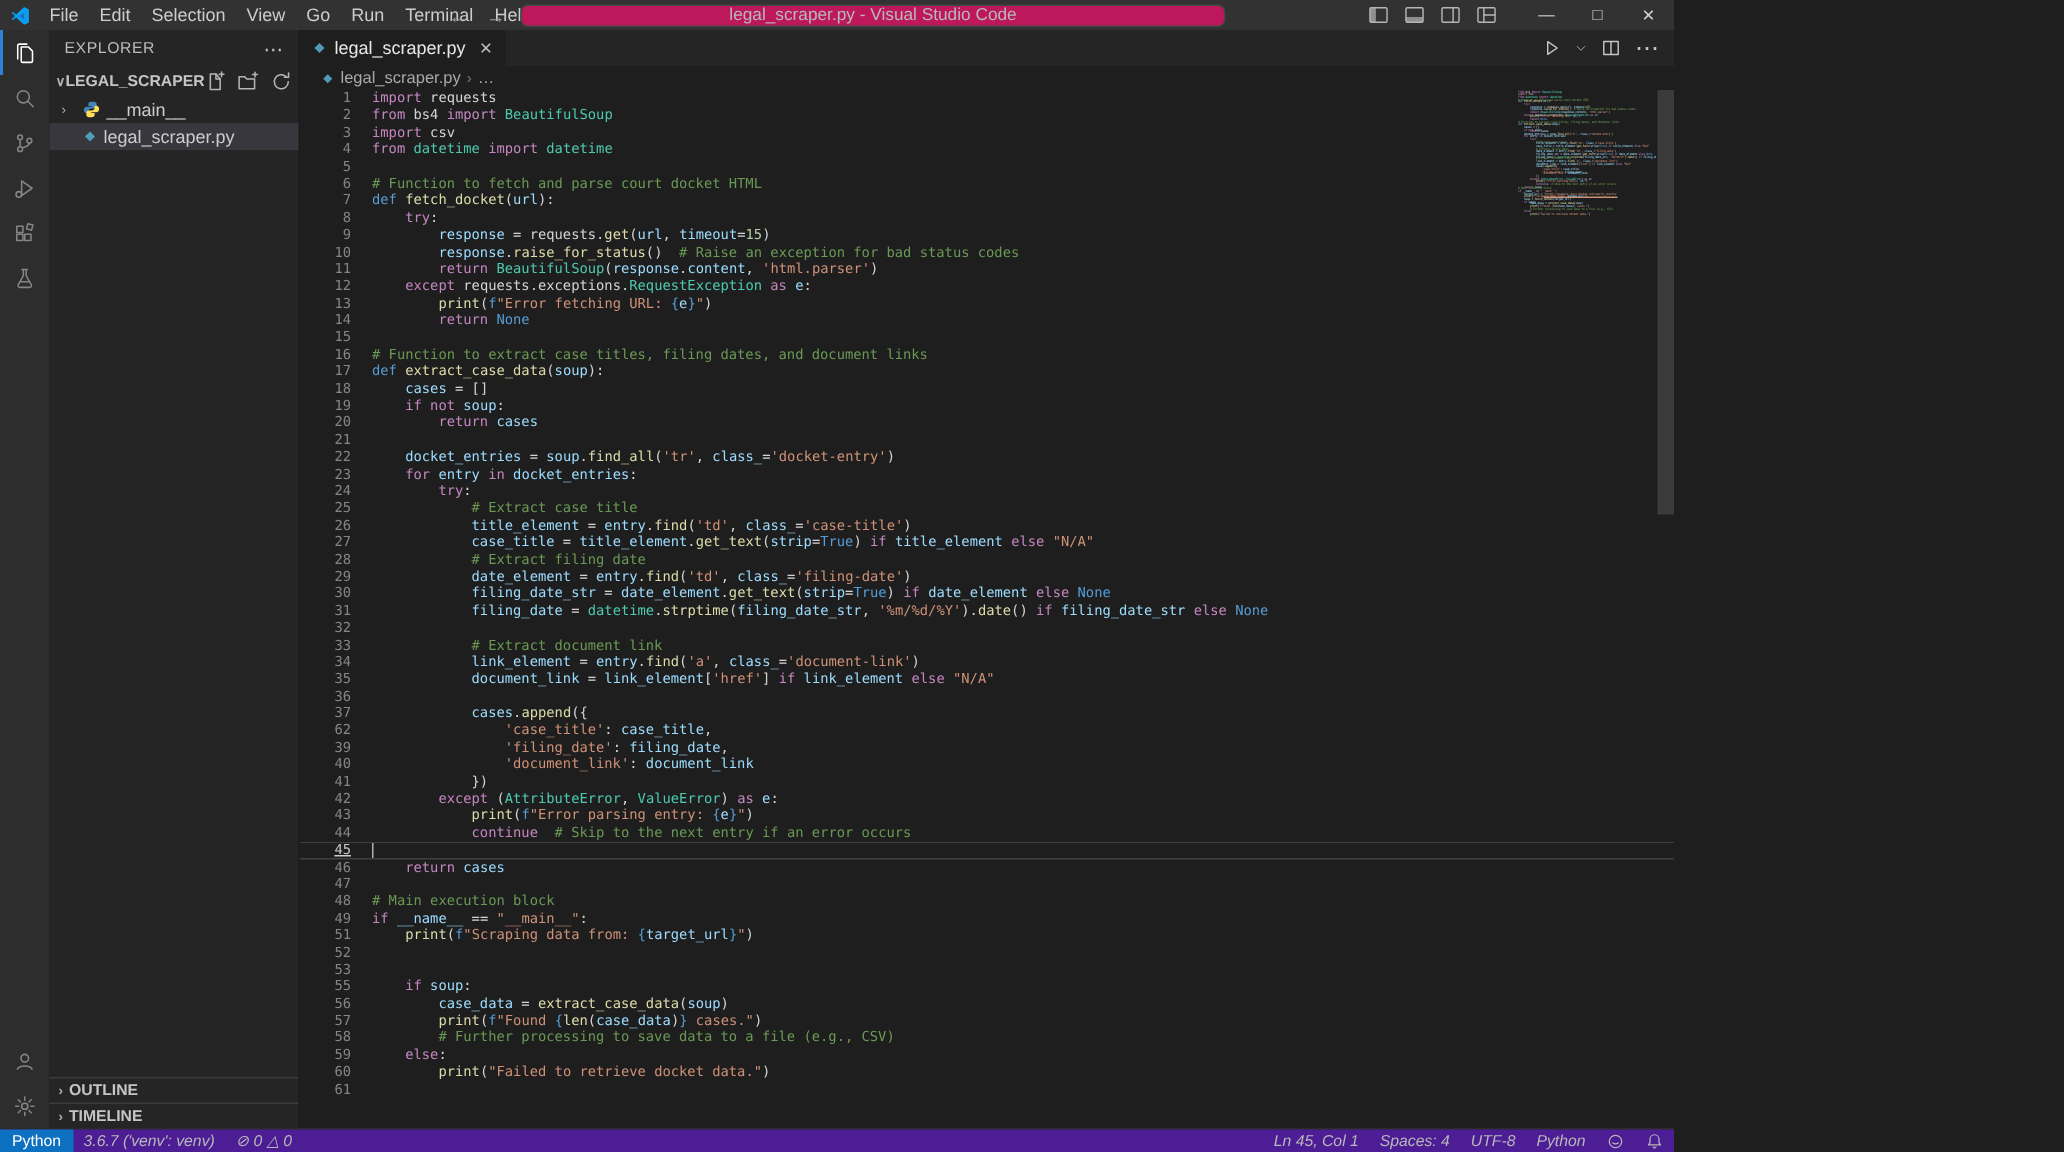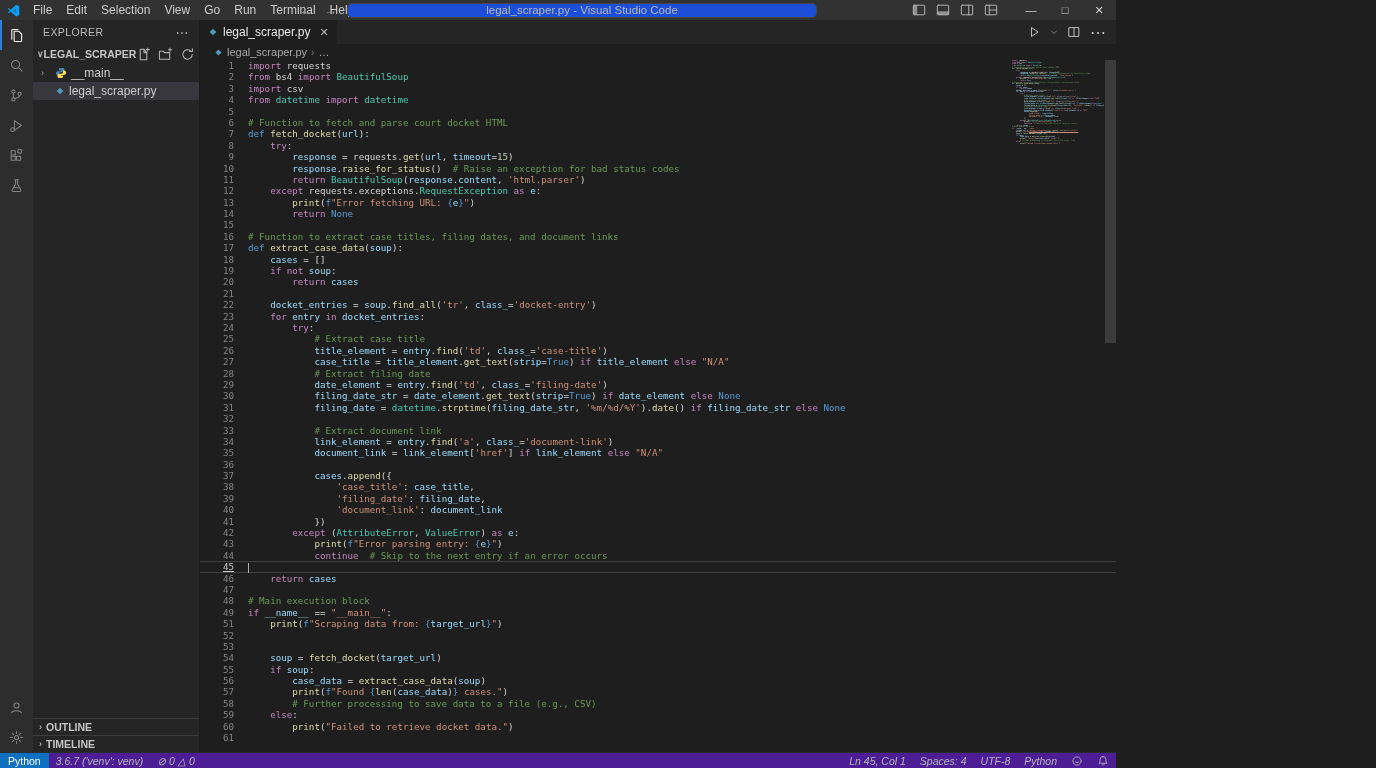--- a/index.html
+++ b/index.html
@@ -8,21 +8,21 @@
   .window { width:1116px; height:768px; display:flex; flex-direction:column; color:#cccccc; }
 
   
   .titlebar { height:20px; background:#323233; display:flex; align-items:center; font-size:12px;
     color:#cccccc; flex:0 0 auto; position:relative; }
   .tb-logo { width:26px; display:flex; justify-content:center; }
   .menus { display:flex; }
   .menu-item { padding:2px 7px; cursor:default; }
   .tb-center { position:absolute; left:0; right:0; display:flex; justify-content:center; align-items:center; gap:10px; pointer-events:none; }
   .nav-arrows { display:flex; gap:12px; color:#9b9b9b; font-size:13px; pointer-events:auto; }
-  .command-center { width:470px; height:15px; background:#1d4ed8; border:1px solid #454547; border-radius:5px;
+  .command-center { width:470px; height:15px; background:#be185d; border:1px solid #454547; border-radius:5px;
     color:#b8b8b8; font-size:11.5px; display:flex; align-items:center; justify-content:center; pointer-events:auto; }
   .tb-right { margin-left:auto; display:flex; align-items:center; height:100%; }
   .layout-icons { display:flex; gap:6px; margin-right:14px; color:#b6b6b6; }
   .layout-icons .ic { padding:1px 2px; }
   .win-controls { display:flex; height:100%; }
   .win-btn { width:34px; display:flex; align-items:center; justify-content:center; font-size:11px; color:#d0d0d0; }
 
   
   .main { flex:1 1 auto; display:flex; min-height:0; }
 
@@ -365,36 +365,35 @@
             <div class="line"><span class="ln">28</span><span class="lt"><span class="g"></span><span class="g"></span><span class="g"></span><span class="tk-c"># Extract filing date</span></span></div>
             <div class="line"><span class="ln">29</span><span class="lt"><span class="g"></span><span class="g"></span><span class="g"></span><span class="tk-v">date_element</span><span class="tk-w"> = </span><span class="tk-v">entry</span><span class="tk-w">.</span><span class="tk-f">find</span><span class="tk-w">(</span><span class="tk-s">'td'</span><span class="tk-w">, </span><span class="tk-v">class_</span><span class="tk-w">=</span><span class="tk-s">'filing-date'</span><span class="tk-w">)</span></span></div>
             <div class="line"><span class="ln">30</span><span class="lt"><span class="g"></span><span class="g"></span><span class="g"></span><span class="tk-v">filing_date_str</span><span class="tk-w"> = </span><span class="tk-v">date_element</span><span class="tk-w">.</span><span class="tk-f">get_text</span><span class="tk-w">(</span><span class="tk-v">strip</span><span class="tk-w">=</span><span class="tk-d">True</span><span class="tk-w">) </span><span class="tk-k">if </span><span class="tk-v">date_element</span><span class="tk-k"> else </span><span class="tk-d">None</span></span></div>
             <div class="line"><span class="ln">31</span><span class="lt"><span class="g"></span><span class="g"></span><span class="g"></span><span class="tk-v">filing_date</span><span class="tk-w"> = </span><span class="tk-t">datetime</span><span class="tk-w">.</span><span class="tk-f">strptime</span><span class="tk-w">(</span><span class="tk-v">filing_date_str</span><span class="tk-w">, </span><span class="tk-s">'%m/%d/%Y'</span><span class="tk-w">).</span><span class="tk-f">date</span><span class="tk-w">() </span><span class="tk-k">if </span><span class="tk-v">filing_date_str</span><span class="tk-k"> else </span><span class="tk-d">None</span></span></div>
             <div class="line"><span class="ln">32</span><span class="lt"></span></div>
             <div class="line"><span class="ln">33</span><span class="lt"><span class="g"></span><span class="g"></span><span class="g"></span><span class="tk-c"># Extract document link</span></span></div>
             <div class="line"><span class="ln">34</span><span class="lt"><span class="g"></span><span class="g"></span><span class="g"></span><span class="tk-v">link_element</span><span class="tk-w"> = </span><span class="tk-v">entry</span><span class="tk-w">.</span><span class="tk-f">find</span><span class="tk-w">(</span><span class="tk-s">'a'</span><span class="tk-w">, </span><span class="tk-v">class_</span><span class="tk-w">=</span><span class="tk-s">'document-link'</span><span class="tk-w">)</span></span></div>
             <div class="line"><span class="ln">35</span><span class="lt"><span class="g"></span><span class="g"></span><span class="g"></span><span class="tk-v">document_link</span><span class="tk-w"> = </span><span class="tk-v">link_element</span><span class="tk-w">[</span><span class="tk-s">'href'</span><span class="tk-w">] </span><span class="tk-k">if </span><span class="tk-v">link_element</span><span class="tk-k"> else </span><span class="tk-s">"N/A"</span></span></div>
             <div class="line"><span class="ln">36</span><span class="lt"></span></div>
             <div class="line"><span class="ln">37</span><span class="lt"><span class="g"></span><span class="g"></span><span class="g"></span><span class="tk-v">cases</span><span class="tk-w">.</span><span class="tk-f">append</span><span class="tk-w">({</span></span></div>
-            <div class="line"><span class="ln">38</span><span class="lt"><span class="g"></span><span class="g"></span><span class="g"></span><span class="g"></span><span class="tk-s">'case_title'</span><span class="tk-w">: </span><span class="tk-v">case_title</span><span class="tk-w">,</span></span></div>
+            <div class="line"><span class="ln">62</span><span class="lt"><span class="g"></span><span class="g"></span><span class="g"></span><span class="g"></span><span class="tk-s">'case_title'</span><span class="tk-w">: </span><span class="tk-v">case_title</span><span class="tk-w">,</span></span></div>
             <div class="line"><span class="ln">39</span><span class="lt"><span class="g"></span><span class="g"></span><span class="g"></span><span class="g"></span><span class="tk-s">'filing_date'</span><span class="tk-w">: </span><span class="tk-v">filing_date</span><span class="tk-w">,</span></span></div>
             <div class="line"><span class="ln">40</span><span class="lt"><span class="g"></span><span class="g"></span><span class="g"></span><span class="g"></span><span class="tk-s">'document_link'</span><span class="tk-w">: </span><span class="tk-v">document_link</span></span></div>
             <div class="line"><span class="ln">41</span><span class="lt"><span class="tk-w">            })</span></span></div>
             <div class="line"><span class="ln">42</span><span class="lt"><span class="g"></span><span class="g"></span><span class="tk-k">except </span><span class="tk-w">(</span><span class="tk-t">AttributeError</span><span class="tk-w">, </span><span class="tk-t">ValueError</span><span class="tk-w">) </span><span class="tk-k">as </span><span class="tk-v">e</span><span class="tk-w">:</span></span></div>
             <div class="line"><span class="ln">43</span><span class="lt"><span class="g"></span><span class="g"></span><span class="g"></span><span class="tk-f">print</span><span class="tk-w">(</span><span class="tk-d">f</span><span class="tk-s">"Error parsing entry: </span><span class="tk-d">{</span><span class="tk-v">e</span><span class="tk-d">}</span><span class="tk-s">"</span><span class="tk-w">)</span></span></div>
             <div class="line"><span class="ln">44</span><span class="lt"><span class="g"></span><span class="g"></span><span class="g"></span><span class="tk-k">continue</span><span class="tk-w">  </span><span class="tk-c"># Skip to the next entry if an error occurs</span></span></div>
             <div class="line active"><span class="ln">45</span><span class="lt"><span class="cursor"></span></span></div>
             <div class="line"><span class="ln">46</span><span class="lt"><span class="g"></span><span class="tk-k">return </span><span class="tk-v">cases</span></span></div>
             <div class="line"><span class="ln">47</span><span class="lt"></span></div>
             <div class="line"><span class="ln">48</span><span class="lt"><span class="tk-c"># Main execution block</span></span></div>
             <div class="line"><span class="ln">49</span><span class="lt"><span class="tk-k">if </span><span class="tk-v">__name__</span><span class="tk-w"> == </span><span class="tk-s">"__main__"</span><span class="tk-w">:</span></span></div>
             <div class="line"><span class="ln">51</span><span class="lt"><span class="g"></span><span class="tk-f">print</span><span class="tk-w">(</span><span class="tk-d">f</span><span class="tk-s">"Scraping data from: </span><span class="tk-d">{</span><span class="tk-v">target_url</span><span class="tk-d">}</span><span class="tk-s">"</span><span class="tk-w">)</span></span></div>
             <div class="line"><span class="ln">52</span><span class="lt"></span></div>
             <div class="line"><span class="ln">53</span><span class="lt"></span></div>
-            <div class="line"><span class="ln">54</span><span class="lt"><span class="g"></span><span class="tk-v">soup</span><span class="tk-w"> = </span><span class="tk-f">fetch_docket</span><span class="tk-w">(</span><span class="tk-v">target_url</span><span class="tk-w">)</span></span></div>
             <div class="line"><span class="ln">55</span><span class="lt"><span class="g"></span><span class="tk-k">if </span><span class="tk-v">soup</span><span class="tk-w">:</span></span></div>
             <div class="line"><span class="ln">56</span><span class="lt"><span class="g"></span><span class="g"></span><span class="tk-v">case_data</span><span class="tk-w"> = </span><span class="tk-f">extract_case_data</span><span class="tk-w">(</span><span class="tk-v">soup</span><span class="tk-w">)</span></span></div>
             <div class="line"><span class="ln">57</span><span class="lt"><span class="g"></span><span class="g"></span><span class="tk-f">print</span><span class="tk-w">(</span><span class="tk-d">f</span><span class="tk-s">"Found </span><span class="tk-d">{</span><span class="tk-f">len</span><span class="tk-w">(</span><span class="tk-v">case_data</span><span class="tk-w">)</span><span class="tk-d">}</span><span class="tk-s"> cases."</span><span class="tk-w">)</span></span></div>
             <div class="line"><span class="ln">58</span><span class="lt"><span class="g"></span><span class="g"></span><span class="tk-c"># Further processing to save data to a file (e.g., CSV)</span></span></div>
             <div class="line"><span class="ln">59</span><span class="lt"><span class="g"></span><span class="tk-k">else</span><span class="tk-w">:</span></span></div>
             <div class="line"><span class="ln">60</span><span class="lt"><span class="g"></span><span class="g"></span><span class="tk-f">print</span><span class="tk-w">(</span><span class="tk-s">"Failed to retrieve docket data."</span><span class="tk-w">)</span></span></div>
             <div class="line"><span class="ln">61</span><span class="lt"></span></div>
           </div>
         <div class="minimap">
             <div class="mm-line"><span class="tk-k">import </span><span class="tk-w">requests</span></div>

